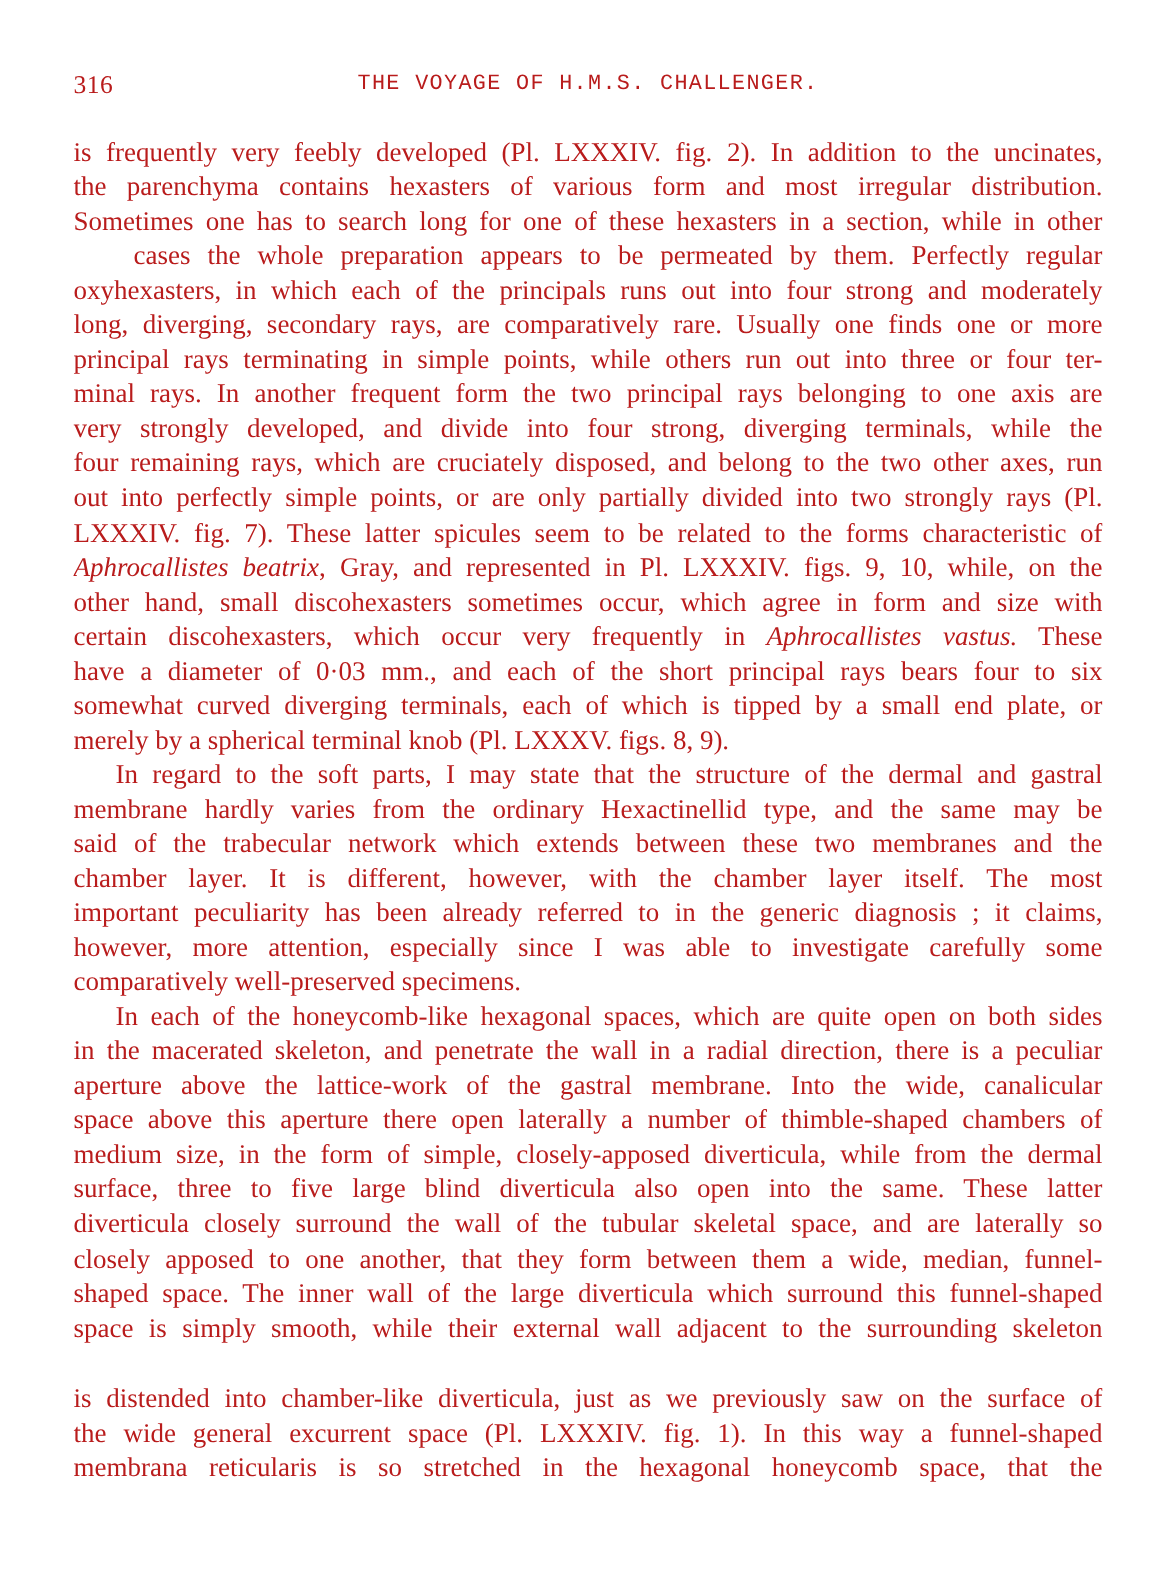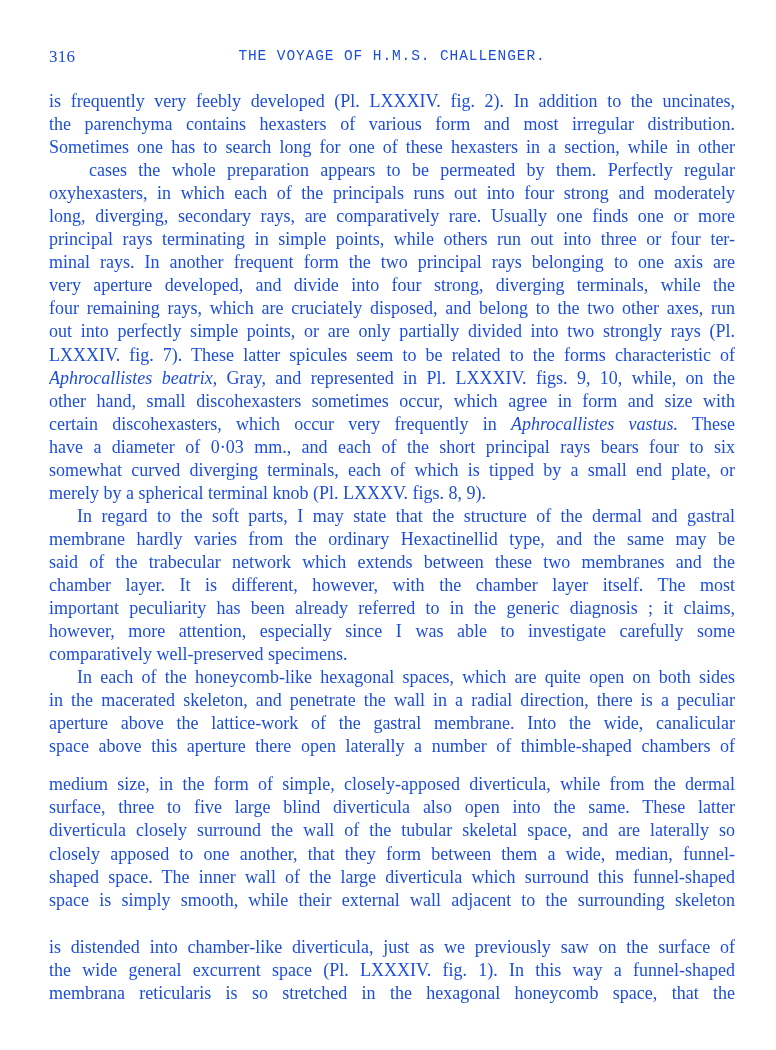--- a/index.html
+++ b/index.html
@@ -1,20 +1,20 @@
 <!DOCTYPE html>
 <html><head>
 <meta charset="utf-8">
 <style>
   html, body { margin: 0; padding: 0; background: #ffffff; }
   body { width: 776px; height: 1050px; position: relative; overflow: hidden; }
   .page {
     position: absolute; left: 0; top: 0; width: 776px; height: 1050px;
     font-family: "Liberation Serif", "DejaVu Serif", serif;
-    color: #1d4ed8;
+    color: #b91c1c;
   }
   .header {
     position: absolute; left: 49px; top: 47px; width: 686px; height: 24px;
     font-size: 16px; letter-spacing: 0.3px;
   }
   .page-number { position: absolute; left: 0; top: 0; font-size: 17px; }
   .running-title {
     position: absolute; left: 0; right: 0; top: 1px; text-align: center;
     font-size: 14.5px; letter-spacing: 0.9px; font-family: Liberation Mono, monospace;
   }
@@ -42,21 +42,21 @@
   <div class="body-text" id="body-text">
       <div>
         <span class="line" style="white-space: normal; overflow: hidden;"><span>is frequently very feebly developed (Pl. LXXXIV. fig. 2).  In addition to the uncinates,</span></span>
         <span class="line" style="white-space: normal; overflow: hidden;"><span>the parenchyma contains hexasters of various form and most irregular distribution.</span></span>
         <span class="line" style="white-space: normal; overflow: hidden;"><span>Sometimes one has to search long for one of these hexasters in a section, while in other</span></span>
         <span class="line" style="white-space: normal; overflow: hidden; margin-left: 40px;"><span>cases the whole preparation appears to be permeated by them.  Perfectly regular</span></span>
         <span class="line" style="white-space: normal; overflow: hidden;"><span>oxyhexasters, in which each of the principals runs out into four strong and moderately</span></span>
         <span class="line" style="white-space: normal; overflow: hidden;"><span>long, diverging, secondary rays, are comparatively rare.  Usually one finds one or more</span></span>
         <span class="line" style="white-space: normal; overflow: hidden;"><span>principal rays terminating in simple points, while others run out into three or four ter-</span></span>
         <span class="line" style="white-space: normal; overflow: hidden;"><span>minal rays.  In another frequent form the two principal rays belonging to one axis are</span></span>
-        <span class="line" style="white-space: normal; overflow: hidden;"><span>very aperture developed, and divide into four strong, diverging terminals, while the</span></span>
+        <span class="line" style="white-space: normal; overflow: hidden;"><span>very strongly developed, and divide into four strong, diverging terminals, while the</span></span>
         <span class="line" style="white-space: normal; overflow: hidden;"><span>four remaining rays, which are cruciately disposed, and belong to the two other axes, run</span></span>
         <span class="line" style="white-space: normal; overflow: hidden;"><span>out into perfectly simple points, or are only partially divided into two strongly rays (Pl.</span></span>
         <span class="line" style="white-space: normal; overflow: hidden;"><span>LXXXIV. fig. 7).  These latter spicules seem to be related to the forms characteristic of</span></span>
         <span class="line" style="white-space: normal; overflow: hidden;"><i>Aphrocallistes beatrix</i><span>, Gray, and represented in Pl. LXXXIV. figs. 9, 10, while, on the</span></span>
         <span class="line" style="white-space: normal; overflow: hidden;"><span>other hand, small discohexasters sometimes occur, which agree in form and size with</span></span>
         <span class="line" style="white-space: normal; overflow: hidden;"><span>certain discohexasters, which occur very frequently in </span><i>Aphrocallistes vastus.</i><span>  These</span></span>
         <span class="line" style="white-space: normal; overflow: hidden;"><span>have a diameter of 0·03 mm., and each of the short principal rays bears four to six</span></span>
         <span class="line" style="white-space: normal; overflow: hidden;"><span>somewhat curved diverging terminals, each of which is tipped by a small end plate, or</span></span>
         <span class="line last" style="white-space: normal; overflow: hidden;"><span>merely by a spherical terminal knob (Pl. LXXXV. figs. 8, 9).</span></span>
       </div>
@@ -67,21 +67,21 @@
         <span class="line" style="white-space: normal; overflow: hidden;"><span>chamber layer.  It is different, however, with the chamber layer itself.  The most</span></span>
         <span class="line" style="white-space: normal; overflow: hidden;"><span>important peculiarity has been already referred to in the generic diagnosis ; it claims,</span></span>
         <span class="line" style="white-space: normal; overflow: hidden;"><span>however, more attention, especially since I was able to investigate carefully some</span></span>
         <span class="line last" style="white-space: normal; overflow: hidden;"><span>comparatively well-preserved specimens.</span></span>
       </div>
       <div>
         <span class="line indent" style="white-space: normal; overflow: hidden;"><span>In each of the honeycomb-like hexagonal spaces, which are quite open on both sides</span></span>
         <span class="line" style="white-space: normal; overflow: hidden;"><span>in the macerated skeleton, and penetrate the wall in a radial direction, there is a peculiar</span></span>
         <span class="line" style="white-space: normal; overflow: hidden;"><span>aperture above the lattice-work of the gastral membrane.  Into the wide, canalicular</span></span>
         <span class="line" style="white-space: normal; overflow: hidden;"><span>space above this aperture there open laterally a number of thimble-shaped chambers of</span></span>
-        <span class="line" style="white-space: normal; overflow: hidden; margin-top: 15px;"><span>medium size, in the form of simple, closely-apposed diverticula, while from the dermal</span></span>
+        <span class="line" style="white-space: normal; overflow: hidden;"><span>medium size, in the form of simple, closely-apposed diverticula, while from the dermal</span></span>
         <span class="line" style="white-space: normal; overflow: hidden;"><span>surface, three to five large blind diverticula also open into the same.  These latter</span></span>
         <span class="line" style="white-space: normal; overflow: hidden;"><span>diverticula closely surround the wall of the tubular skeletal space, and are laterally so</span></span>
         <span class="line" style="white-space: normal; overflow: hidden;"><span>closely apposed to one another, that they form between them a wide, median, funnel-</span></span>
         <span class="line" style="white-space: normal; overflow: hidden;"><span>shaped space.  The inner wall of the large diverticula which surround this funnel-shaped</span></span>
         <span class="line" style="white-space: normal; overflow: hidden;"><span>space is simply smooth, while their external wall adjacent to the surrounding skeleton</span></span>
         <span class="line" style="white-space: normal; overflow: hidden; margin-top: 24px;"><span>is distended into chamber-like diverticula, just as we previously saw on the surface of</span></span>
         <span class="line" style="white-space: normal; overflow: hidden;"><span>the wide general excurrent space (Pl. LXXXIV. fig. 1).  In this way a funnel-shaped</span></span>
         <span class="line" style="white-space: normal; overflow: hidden;"><span>membrana reticularis is so stretched in the hexagonal honeycomb space, that the</span></span>
       </div>
     </div>

